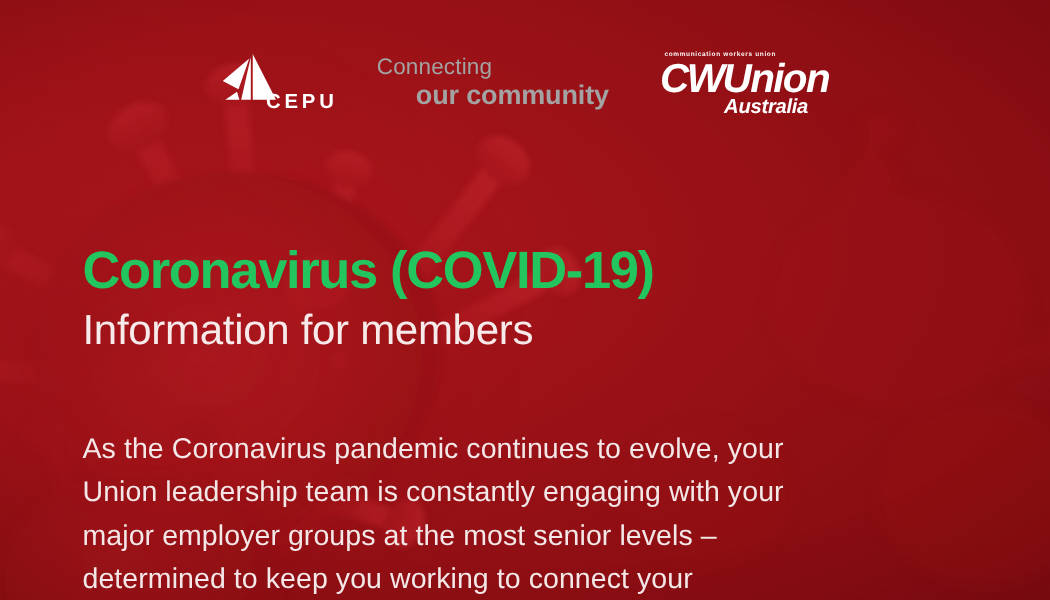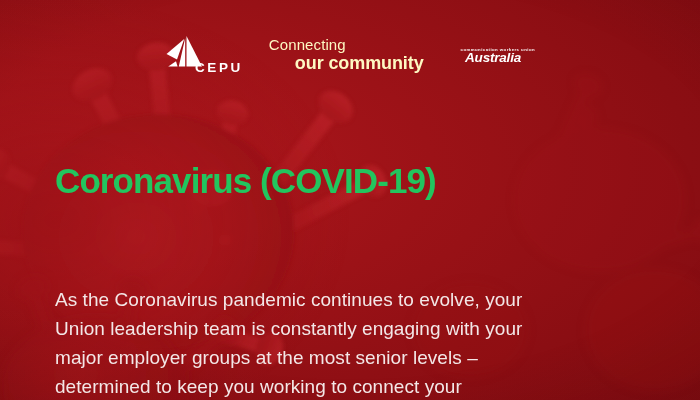--- a/index.html
+++ b/index.html
@@ -68,21 +68,21 @@
   .cepu-word {
     color: #ffffff;
     font-size: 13.5px;
     font-weight: 700;
     letter-spacing: 2.6px;
     line-height: 1;
     padding-bottom: 3px;
     margin-left: -30px;
   }
   .tagline {
-    color: #fef9c3;
+    color: #a3a3a3;
     line-height: 1.08;
     margin-right: 34px;
     padding-bottom: 2px;
   }
   .tagline .t1 {
     display: block;
     font-size: 15px;
     font-weight: 300;
     letter-spacing: 0.1px;
   }
@@ -303,24 +303,26 @@
       <span class="cepu-word">CEPU</span>
     </div>
 
     <div class="tagline">
       <span class="t1">Connecting</span>
       <span class="t2">our community</span>
     </div>
 
     <div class="cwu-lockup">
       <span class="cwu-micro">communication workers union</span>
+      <span class="cwu-main"><span class="cw">CW</span><span>Union</span></span>
       <span class="cwu-sub">Australia</span>
     </div>
 
   </div>
 
   <div class="copy">
     <h1 class="headline">Coronavirus (COVID-19)</h1>
+    <p class="subhead">Information for members</p>
   </div>
 
   <p class="body-copy">As the Coronavirus pandemic continues to evolve, your Union leadership team is constantly engaging with your major employer groups at the most senior levels – determined to keep you working to connect your community, whilst doing so safely.</p>
 
 </div>
 
 </body></html>

